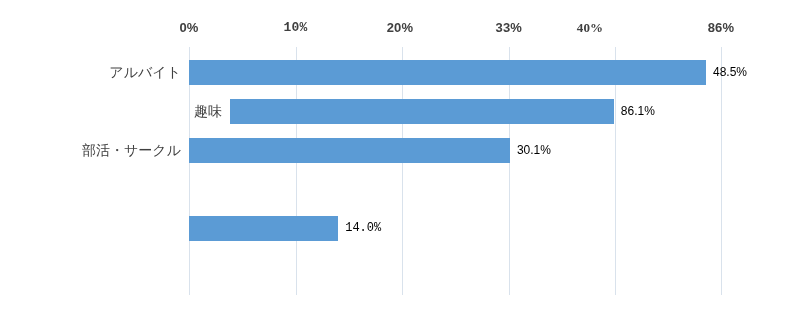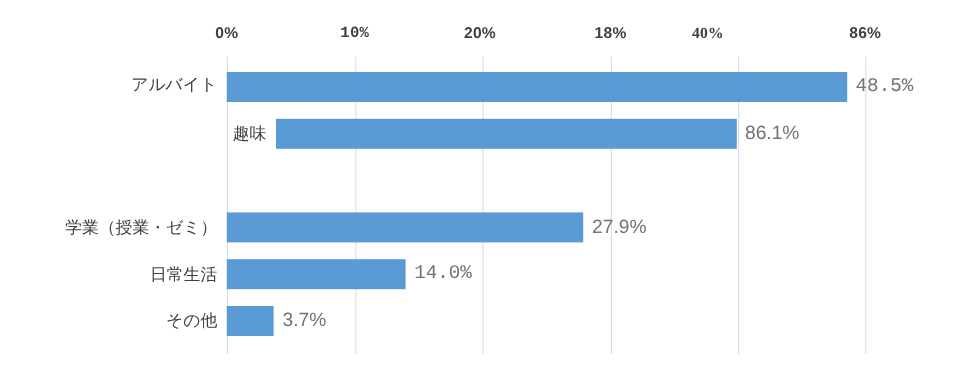--- a/index.html
+++ b/index.html
@@ -80,71 +80,65 @@
     height: 25px;
     background: #5B9BD5;
   }
 
   .val-label {
     position: absolute;
     top: 0;
     height: 25px;
     line-height: 25px;
     margin-left: 7px;
-    font-size: 16px;
-    color: #737373;
+    font-size: 12px;
+    color: #000000;
     white-space: nowrap;
   }
 </style>
 </head>
 <body>
 
 <div id="chart">
 
   <div class="plot">
 
     <div class="gridline zero" style="left:0px;"></div>
     <div class="gridline" style="left:106.6px;"></div>
     <div class="gridline" style="left:213.2px;"></div>
     <div class="gridline" style="left:319.8px;"></div>
     <div class="gridline" style="left:426.4px;"></div>
     <div class="gridline" style="left:532px;"></div>
 
     <div class="tick-label" style="left:0px; top:-27px;">0%</div>
     <div class="tick-label" style="left:106.6px; top:-27px;font-family:Liberation Mono, monospace;">10%</div>
     <div class="tick-label" style="left:199px; top:-27px;margin-left:12px;">20%</div>
-    <div class="tick-label" style="left:319.8px; top:-27px;">18%</div>
+    <div class="tick-label" style="left:319.8px; top:-27px;">33%</div>
     <div class="tick-label" style="left:401px; top:-27px;font-family:Liberation Serif, serif;">40%</div>
     <div class="tick-label" style="left:532px; top:-27px;">86%</div>
 
-    <div class="row" style="top:13px;font-family:Liberation Mono, monospace;">
+    <div class="row" style="top:13px;">
       <span class="cat-label">アルバイト</span>
       <div class="bar" style="width:517.0px;"></div>
       <span class="val-label" style="left:517.0px;">48.5%</span>
     </div>
 
     <div class="row" style="top:52px;margin-left:41px;">
       <span class="cat-label">趣味</span>
       <div class="bar" style="width:383.8px;"></div>
       <span class="val-label" style="left:383.8px;">86.1%</span>
     </div>
 
-
-    <div class="row" style="top:130px;">
-      <span class="cat-label">学業（授業・ゼミ）</span>
-      <div class="bar" style="width:297.4px;"></div>
-      <span class="val-label" style="left:297.4px;">27.9%</span>
+    <div class="row" style="top:91px;">
+      <span class="cat-label">部活・サークル</span>
+      <div class="bar" style="width:320.9px;"></div>
+      <span class="val-label" style="left:320.9px;">30.1%</span>
     </div>
 
+
     <div class="row" style="top:169px;">
-      <span class="cat-label">日常生活</span>
       <div class="bar" style="width:149.2px;"></div>
       <span class="val-label" style="left:149.2px;font-family:Liberation Mono, monospace;">14.0%</span>
     </div>
 
-    <div class="row" style="top:208px;">
-      <span class="cat-label">その他</span>
-      <div class="bar" style="width:39.4px;"></div>
-      <span class="val-label" style="left:39.4px;">3.7%</span>
-    </div>
   </div>
 
 </div>
 
 </body></html>

